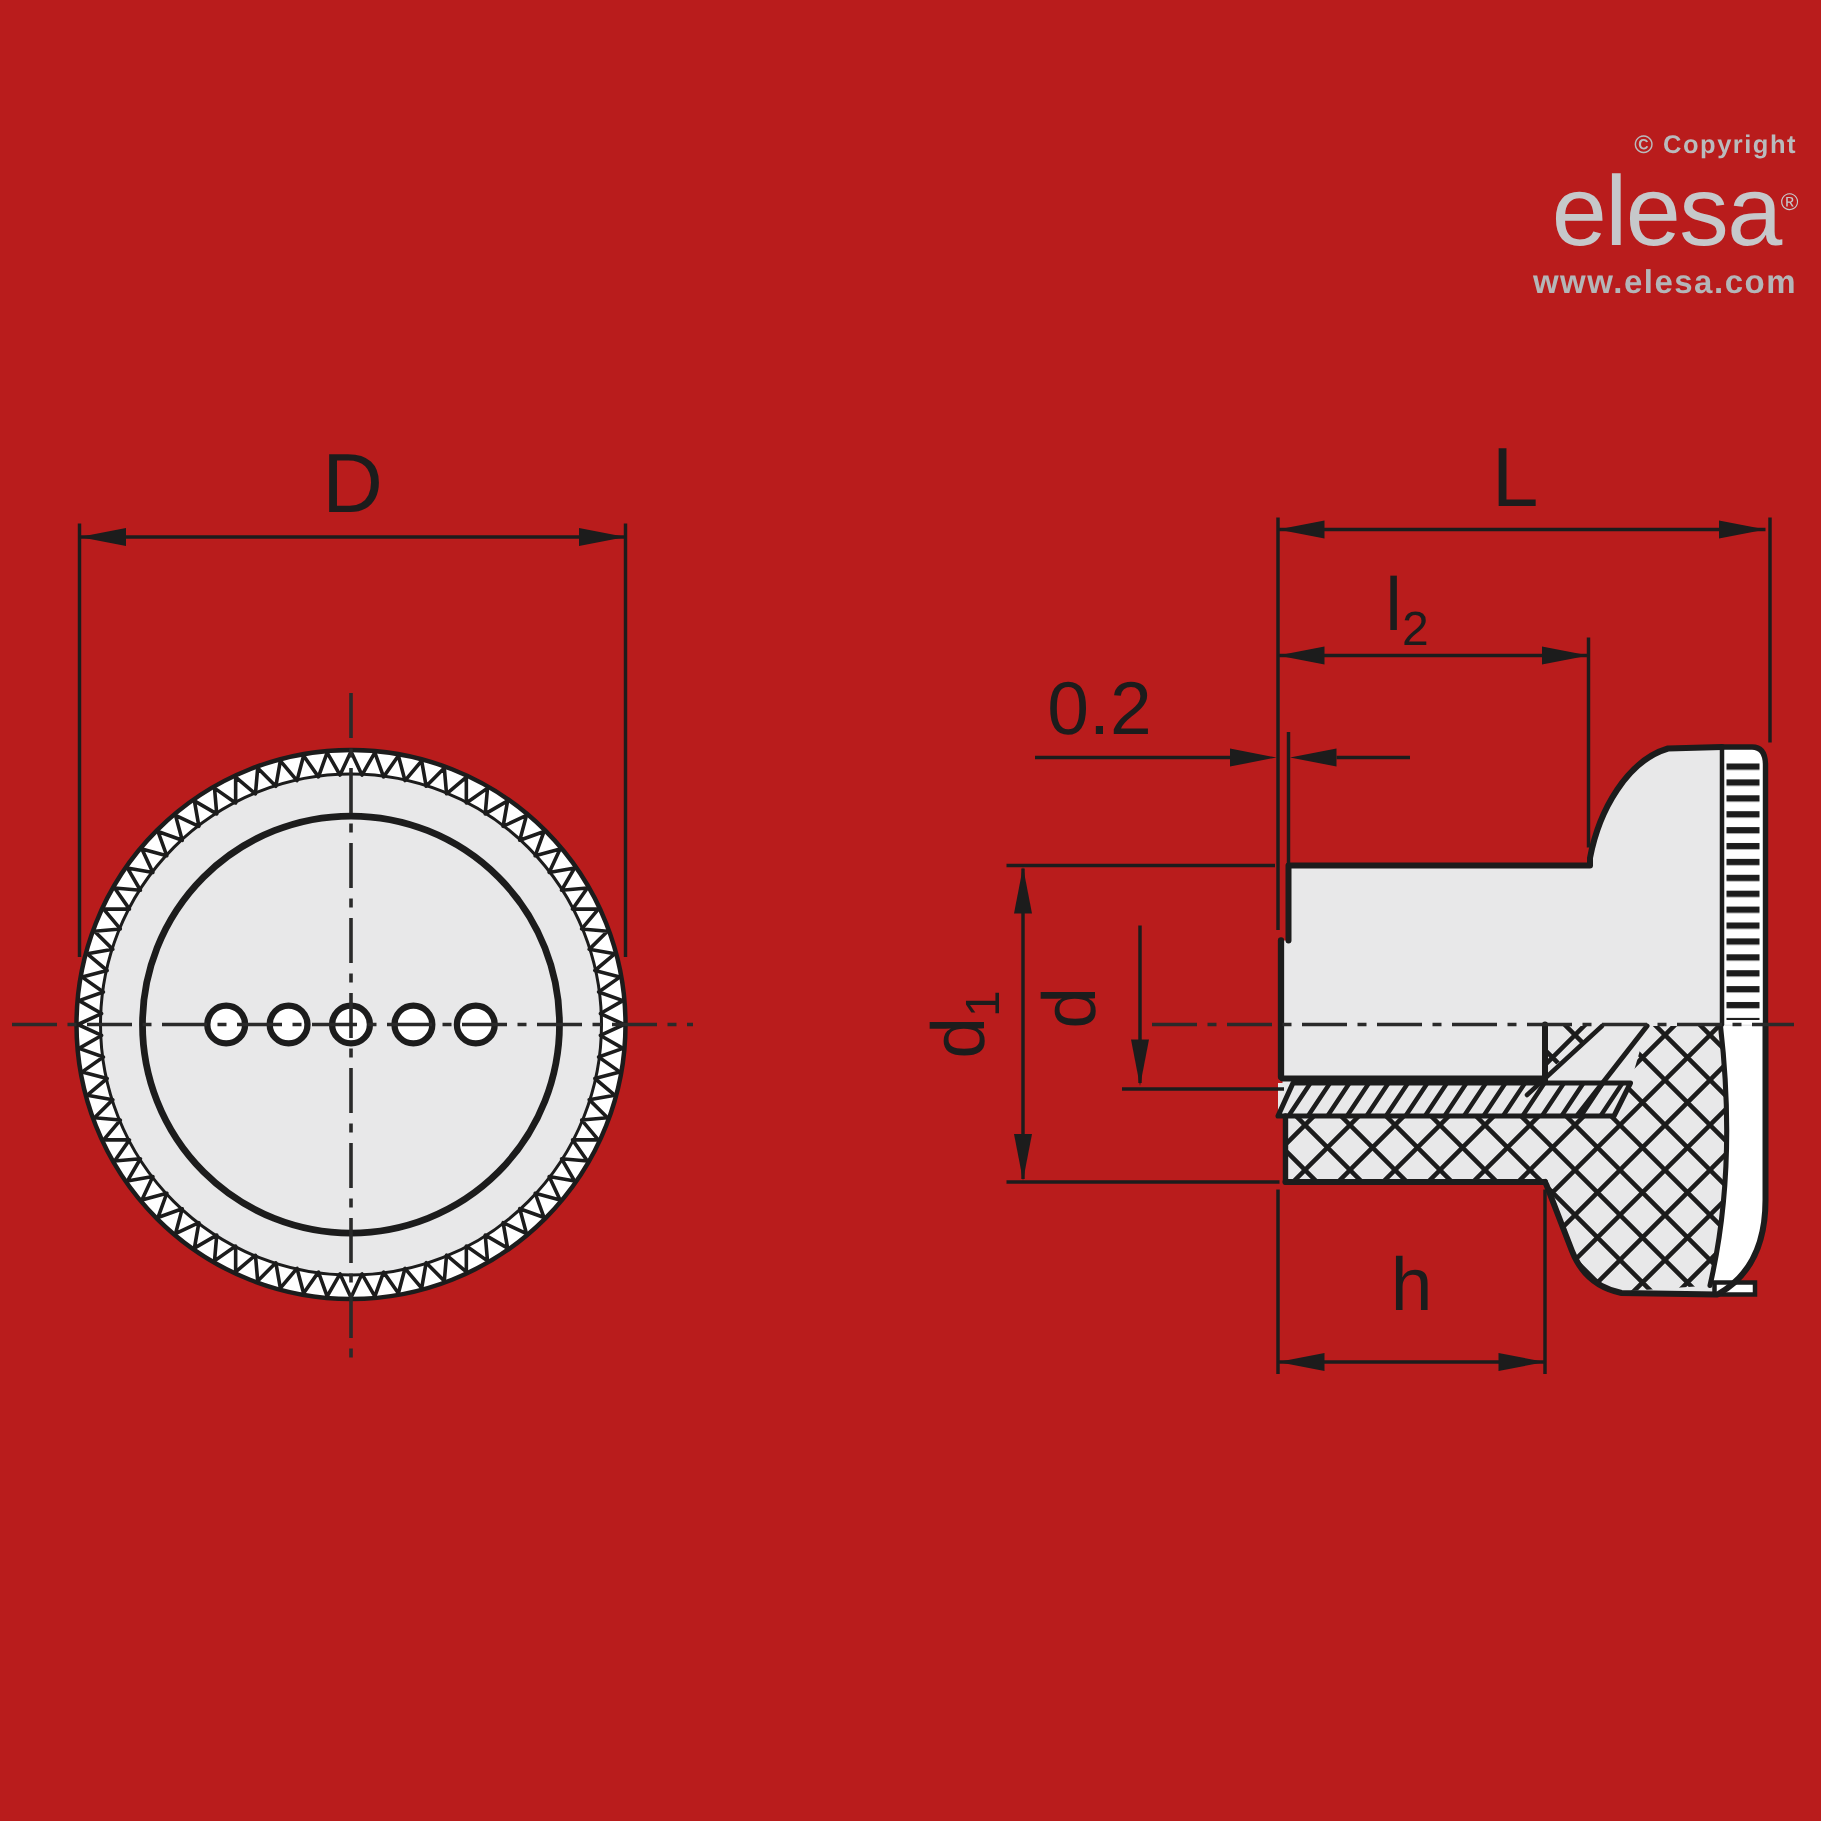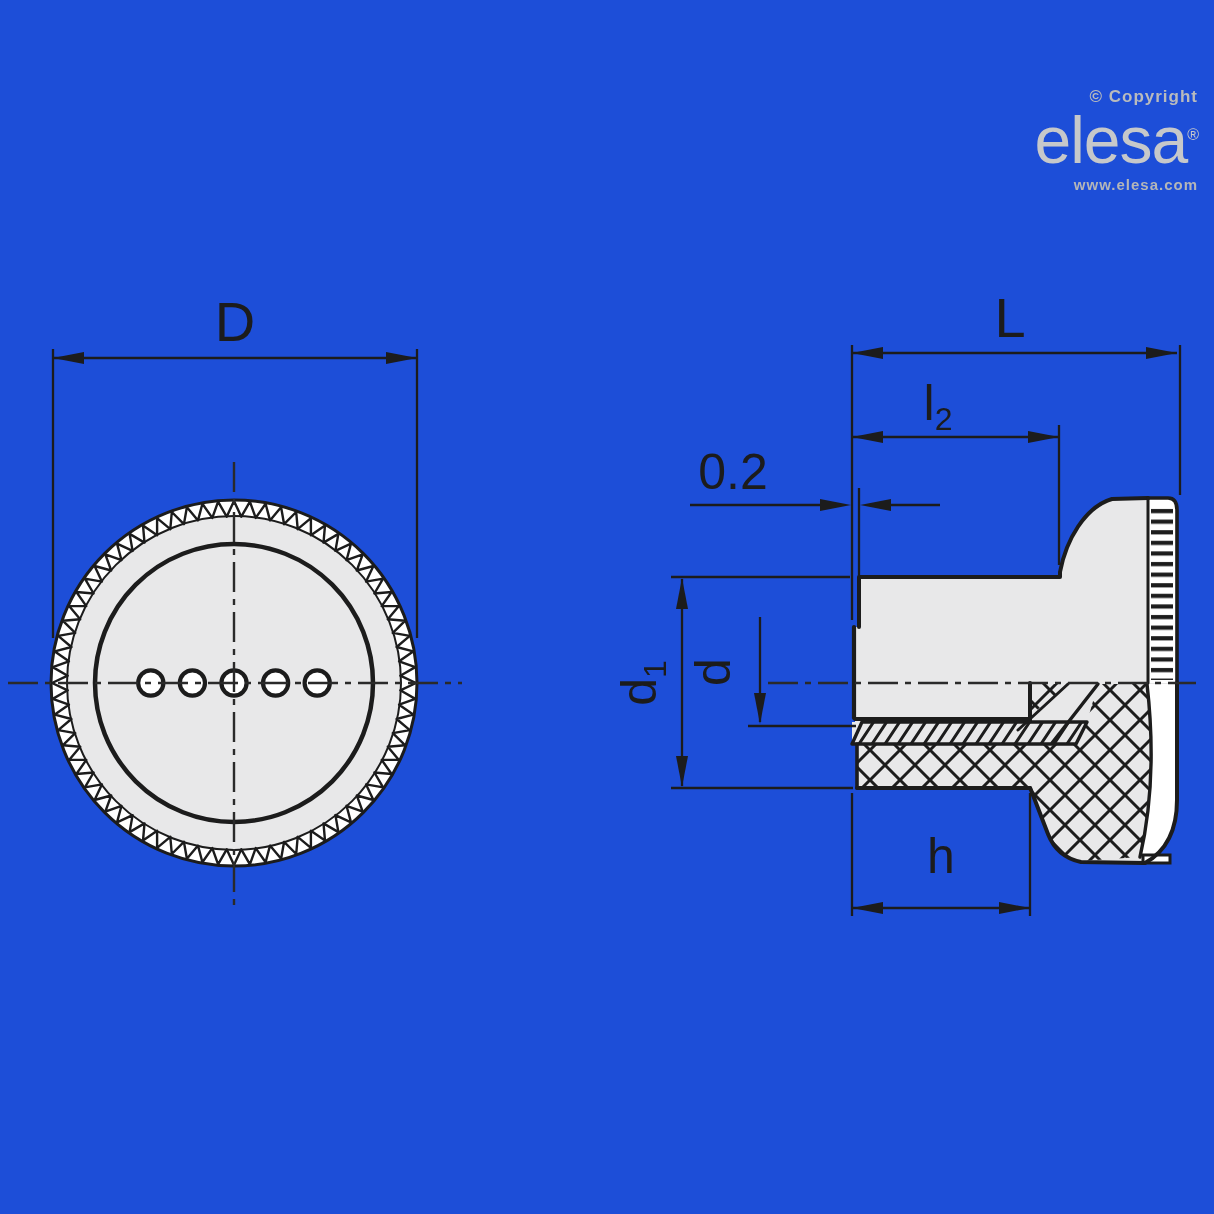--- a/index.html
+++ b/index.html
@@ -1,23 +1,23 @@
 <!DOCTYPE html>
 <html><head>
 <meta charset="utf-8">
 <style>
   html,body{margin:0;padding:0;background:#ffffff;}
-  .page{position:relative;width:1214px;height:1214px;background:#1d4ed8;overflow:hidden;
+  .page{position:relative;width:1214px;height:1214px;background:#b91c1c;overflow:hidden;
         font-family:"Liberation Sans",sans-serif;}
   .logo{position:absolute;top:88px;right:16px;text-align:right;line-height:1;user-select:none;}
   .logo .copyright{font-size:17px;letter-spacing:1px;color:#b9bbbd;font-weight:bold;}
   .logo .logo-text{font-size:66px;font-weight:normal;color:#c6c8ca;letter-spacing:-1px;
                    margin-top:2px;font-style:normal;}
   .logo .reg{font-size:16px;vertical-align:super;color:#c6c8ca;}
-  .logo .website{font-size:15px;color:#b4b6b8;font-weight:bold;letter-spacing:1px;margin-top:4px;}
+  .logo .website{font-size:22px;color:#b4b6b8;font-weight:bold;letter-spacing:1px;margin-top:4px;}
   svg{position:absolute;left:0;top:0;}
   svg text{font-family:"Liberation Sans",sans-serif;fill:#1c1c1c;}
   .dim-label{font-size:56px;}
   .dim-label-sm{font-size:50px;}
   .sub{font-size:32px;}
   .outline{stroke:#1c1c1c;fill:none;stroke-linecap:round;stroke-linejoin:round;}
   .dim{stroke:#1c1c1c;stroke-width:2.3;fill:none;}
   .arrow{fill:#1c1c1c;stroke:none;}
   .centerline{stroke:#2a2a2a;stroke-width:2.4;fill:none;stroke-dasharray:30 7 6 7;}
 </style>

